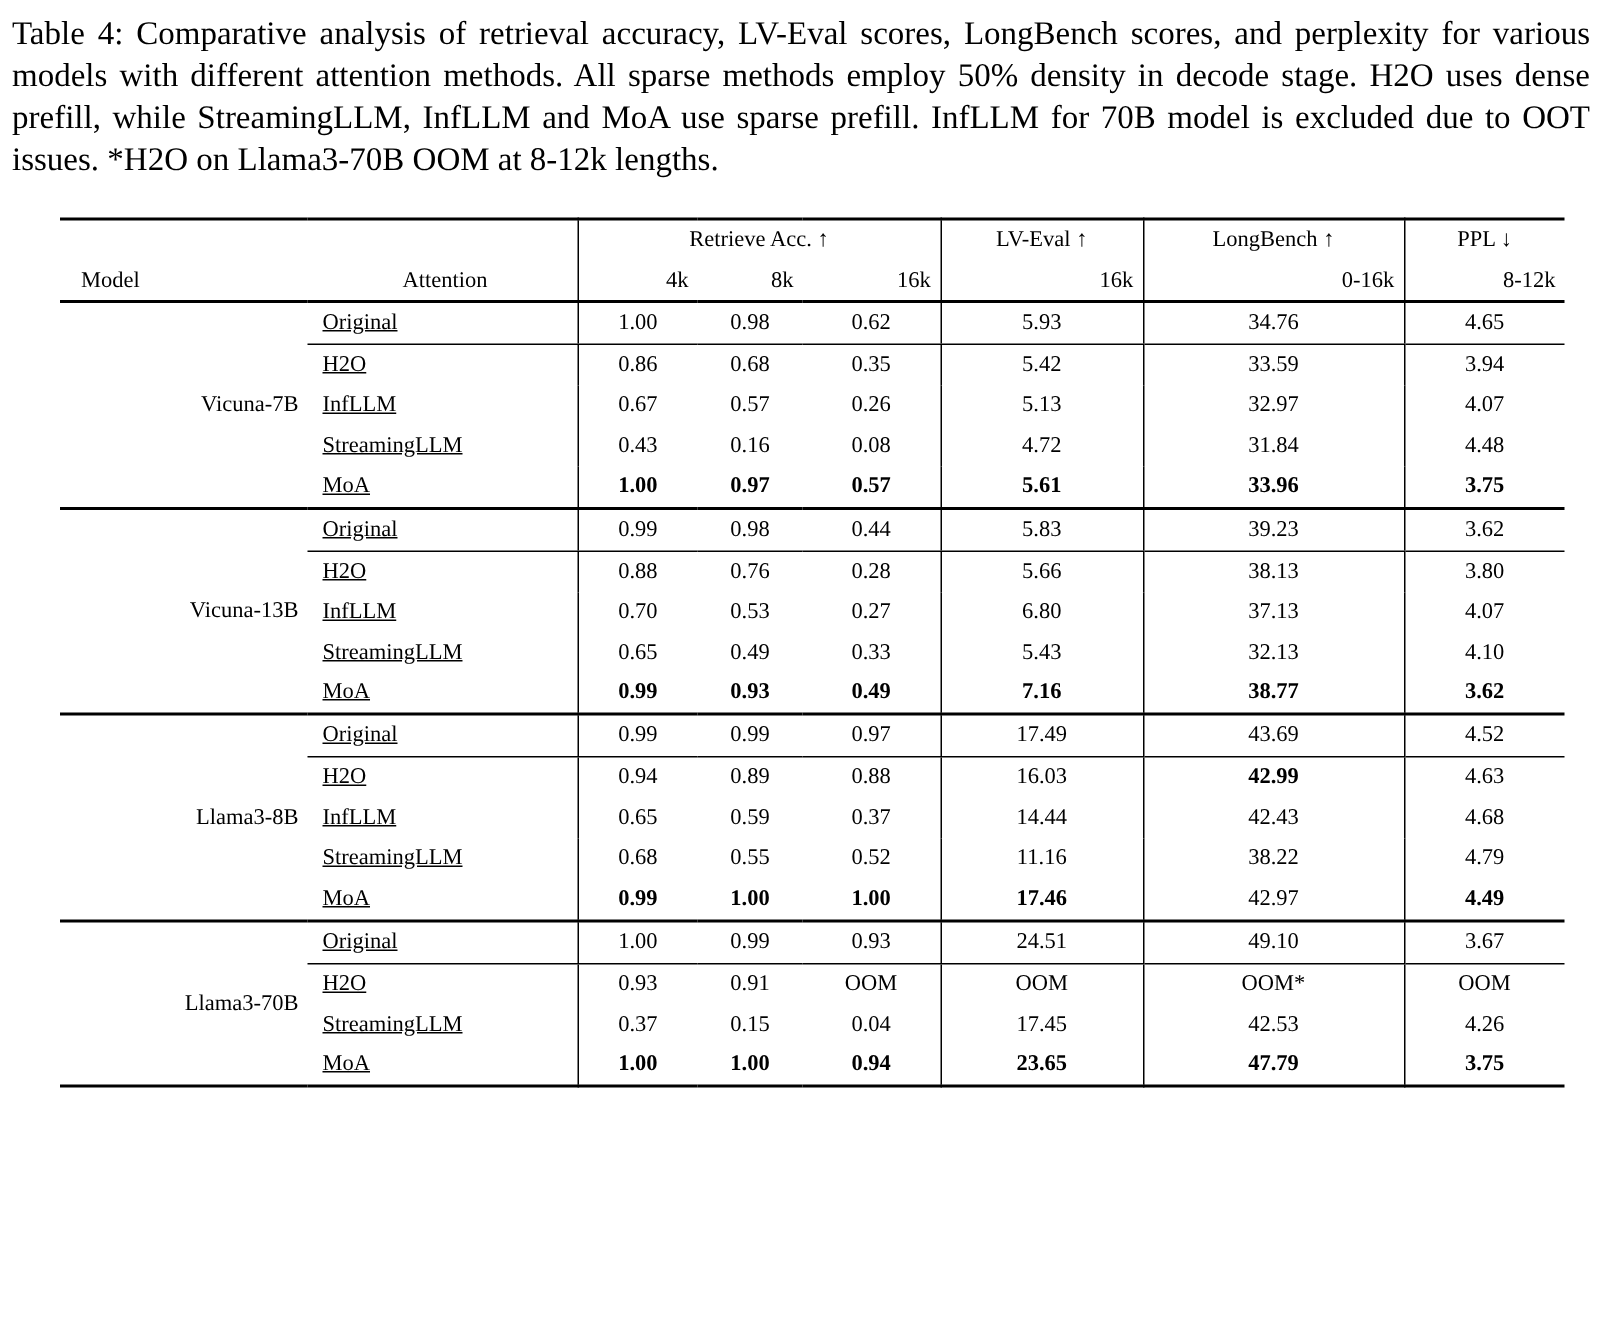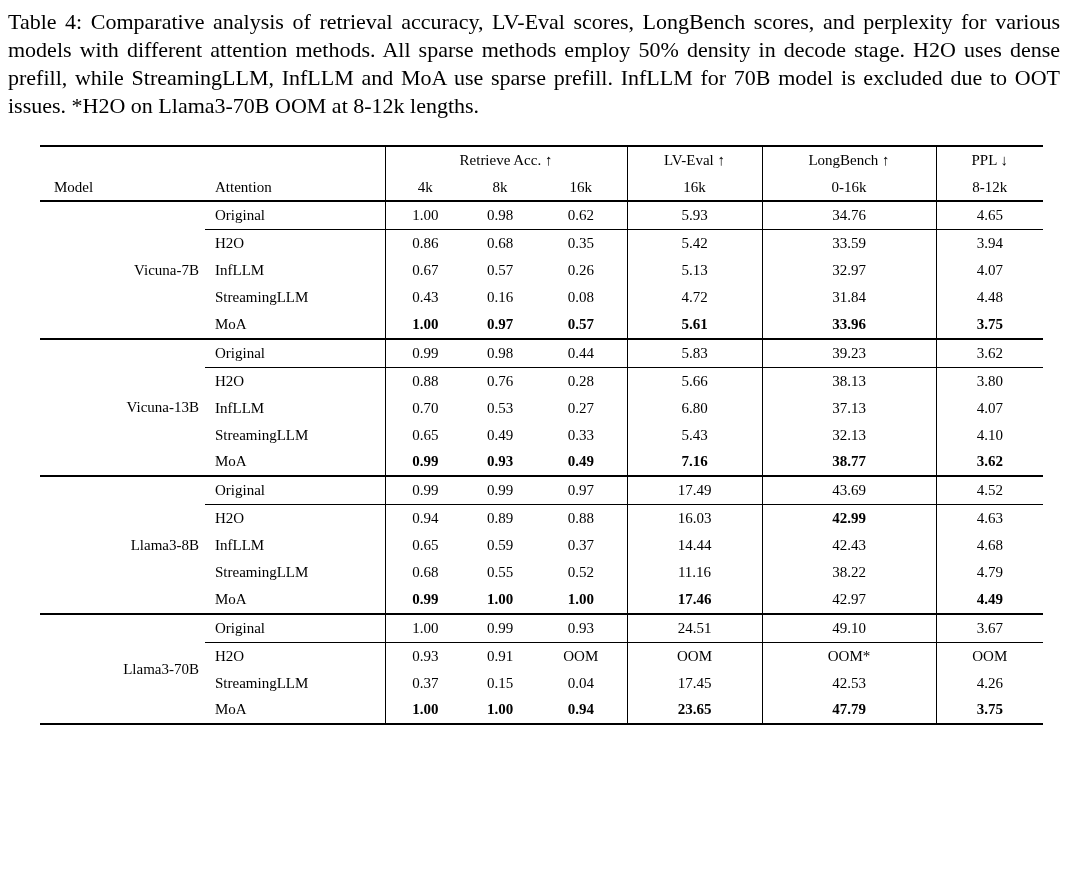--- a/index.html
+++ b/index.html
@@ -29,25 +29,25 @@
   tbody.group { border-top: 2px solid #000; }
   th, td {
     padding: 4px 6px;
     line-height: 1.26;
     font-weight: normal;
     overflow: hidden;
     white-space: nowrap;
   }
   .grp   { text-align: center; }
   .hmodel{ text-align: left; padding-left: 14px; }
-  .hatt  { text-align: left; padding-left: 10px; }
-  .hnum  { text-align: center; font-family: Liberation Serif, serif; }
+  .hatt  { text-align: center; padding-left: 10px; }
+  .hnum  { text-align: right; font-family: Liberation Serif, serif; }
   .sep   { border-left: 1px solid #000; }
   .model { text-align: right; vertical-align: middle; padding-left: 14px; }
-  .att   { text-align: left; padding-left: 10px; }
+  .att   { text-align: left; padding-left: 10px; text-decoration: underline; }
   .num   { text-align: center; }
   .b     { font-weight: bold; }
   tr.orule > td:not(.model) { border-bottom: 1px solid #000; }
 </style>
 </head>
 <body>
 
 <div class="page">
 
   <p class="caption">Table 4: Comparative analysis of retrieval accuracy, LV-Eval scores, LongBench scores, and perplexity for various models with different attention methods. All sparse methods employ 50% density in decode stage. H2O uses dense prefill, while StreamingLLM, InfLLM and MoA use sparse prefill. InfLLM for 70B model is excluded due to OOT issues. *H2O on Llama3-70B OOM at 8-12k lengths.</p>

